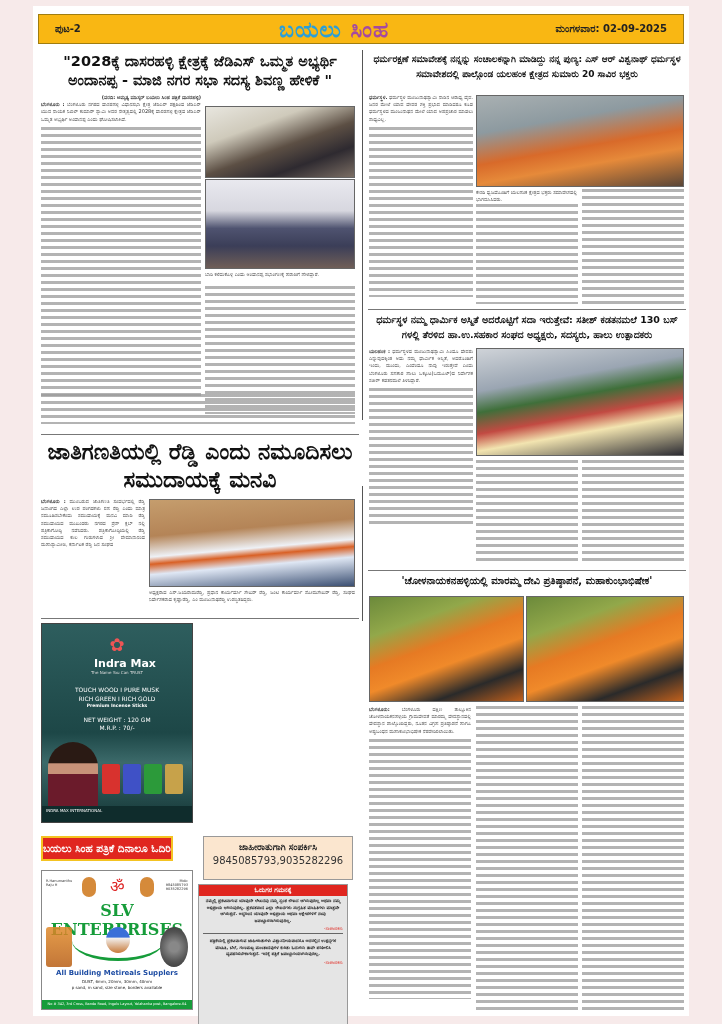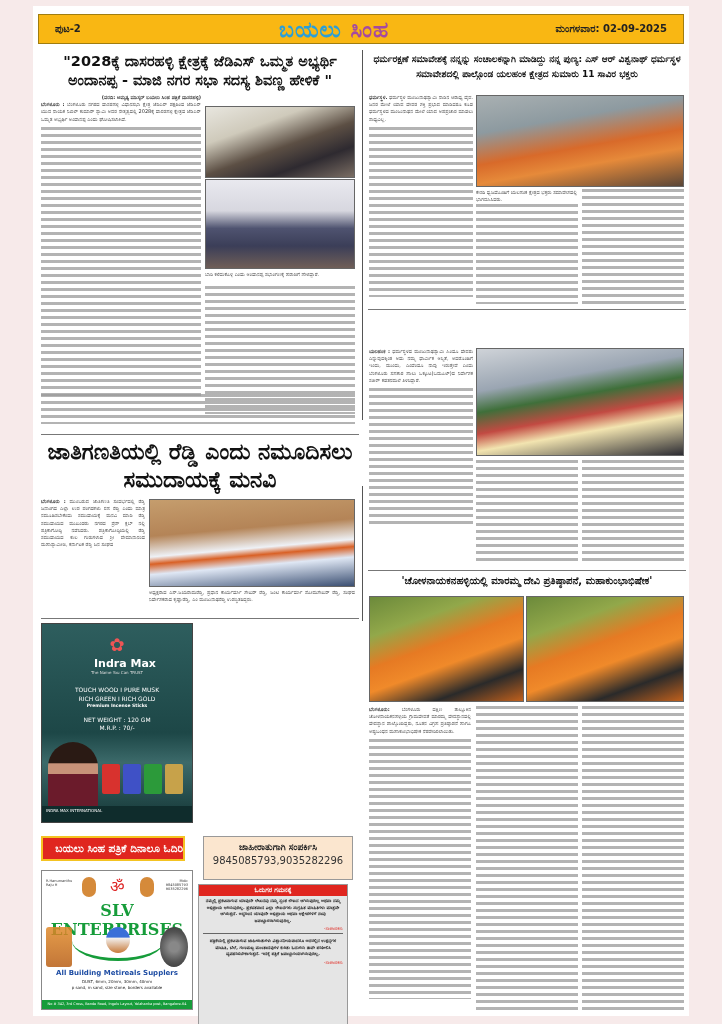--- a/index.html
+++ b/index.html
@@ -66,23 +66,23 @@
   .ad-indra .footer { position: absolute; left: 0; bottom: 0; width: 100%; height: 16px; background: #0f2c2c; font-size: 4px; text-align: left; padding: 2px 4px; }
 
   .ad-school {
     position: absolute; left: 170px; top: 617px; width: 150px; height: 200px;
     background: #5b2a8c; border: 1px solid #444; color: #fff; text-align: center;
     padding-top: 10px; font-size: 11.5px; line-height: 19.5px; font-weight: bold;
   }
   .ad-school .phone { font-family: "DejaVu Serif", serif; font-size: 14px; letter-spacing: .5px; }
 
   .ad-subscribe {
-    position: absolute; left: 8px; top: 830px; width: 144px; height: 25px;
+    position: absolute; left: 8px; top: 830px; width: 132px; height: 25px;
     background: #e0261f; border: 2px solid #f4c322; color: #fff; font-weight: bold;
-    font-size: 10.5px; text-align: right; line-height: 21px;
+    font-size: 10.5px; text-align: left; line-height: 21px;
   }
   .ad-slv {
     position: absolute; left: 8px; top: 864px; width: 152px; height: 140px;
     background: #fff; border: 1px solid #888; overflow: hidden;
   }
   .ad-slv .contact-l { position: absolute; left: 4px; top: 8px; font-size: 3.5px; color: #333; width: 30px; }
   .ad-slv .contact-r { position: absolute; right: 4px; top: 8px; font-size: 3.5px; color: #333; width: 30px; text-align: right; }
   .ad-slv .om { position: absolute; left: 68px; top: 4px; font-size: 16px; color: #d22; }
   .ad-slv .deity { position: absolute; top: 6px; width: 14px; height: 20px; border-radius: 7px; background: #d58a3a; }
   .ad-slv .name { position: absolute; left: 0; top: 30px; width: 100%; text-align: center; font-size: 16px; font-weight: bold; color: #169c3a; font-family: "DejaVu Serif", serif; }
@@ -133,32 +133,33 @@
     <span>ಬೆಂಗಳೂರು ನಗರದ ದಾಸರಹಳ್ಳಿ ವಿಧಾನಸಭಾ ಕ್ಷೇತ್ರ ಜೆಡಿಎಸ್ ಪಕ್ಷದಿಂದ ಜೆಡಿಎಸ್ ಯುವ ನಾಯಕ ನಿಖಿಲ್ ಕುಮಾರ್ ಸ್ವಾಮಿ ಅವರ ನೇತೃತ್ವದಲ್ಲಿ 2028ಕ್ಕೆ ದಾಸರಹಳ್ಳಿ ಕ್ಷೇತ್ರದ ಜೆಡಿಎಸ್ ಒಮ್ಮತ ಅಭ್ಯರ್ಥಿ ಅಂದಾನಪ್ಪ ಎಂದು ಘೋಷಿಸಲಾಗಿದೆ.</span>
     <div class="text-lines" style="height:270px; margin-top:4px;"></div>
   </div>
   <div class="photo ph-meeting" style="left:172px; top:100px; width:150px; height:72px;"></div>
   <div class="photo ph-speaker" style="left:172px; top:173px; width:150px; height:90px;"></div>
   <div class="photo-caption" style="left:172px; top:265px; width:150px;">ಬಾರಿ ಕಳೆದುಕೊಳ್ಳಿ ಎಂದು ಅಂದಾನಪ್ಪ ಸಭಾಂಗಣಕ್ಕೆ ಹರಾಜಿಗೆ ಹೇಳಿದ್ದಾರೆ.</div>
   <div class="text-block text-lines" style="left:172px; top:280px; width:150px; height:128px;"></div>
   <div class="text-block text-lines" style="left:8px; top:388px; width:314px; height:30px;"></div>
   <div class="rule" style="left:8px; top:428px; width:318px;"></div>
 
-  <div class="headline h2">ಧರ್ಮರಕ್ಷಣೆ ಸಮಾವೇಶಕ್ಕೆ ನನ್ನನ್ನು ಸಂಚಾಲಕನ್ನಾಗಿ ಮಾಡಿದ್ದು ನನ್ನ ಪುಣ್ಯ: ಎಸ್ ಆರ್ ವಿಶ್ವನಾಥ್ ಧರ್ಮಸ್ಥಳ ಸಮಾವೇಶದಲ್ಲಿ ಪಾಲ್ಗೊಂಡ ಯಲಹಂಕ ಕ್ಷೇತ್ರದ ಸುಮಾರು 11 ಸಾವಿರ ಭಕ್ತರು</div>
+  <div class="headline h2">ಧರ್ಮರಕ್ಷಣೆ ಸಮಾವೇಶಕ್ಕೆ ನನ್ನನ್ನು ಸಂಚಾಲಕನ್ನಾಗಿ ಮಾಡಿದ್ದು ನನ್ನ ಪುಣ್ಯ: ಎಸ್ ಆರ್ ವಿಶ್ವನಾಥ್ ಧರ್ಮಸ್ಥಳ ಸಮಾವೇಶದಲ್ಲಿ ಪಾಲ್ಗೊಂಡ ಯಲಹಂಕ ಕ್ಷೇತ್ರದ ಸುಮಾರು 20 ಸಾವಿರ ಭಕ್ತರು</div>
   <div class="text-block" style="left:336px; top:88px; width:104px; height:212px;">
     <span class="lead">ಧರ್ಮಸ್ಥಳ.</span>
     <span>ಧರ್ಮಸ್ಥಳ ಮಂಜುನಾಥಸ್ವಾಮಿ ನಾಡಿನ ಆರಾಧ್ಯ ದೈವ. ಜನರ ಮೇಲೆ ಯಾವ ದೇವರ ಶಕ್ತಿ ಪ್ರಭಾವ ಮಾಡಿದರೂ ಕೂಡ ಧರ್ಮಸ್ಥಳದ ಮಂಜುನಾಥನ ಮೇಲೆ ಯಾವ ಅಪಪ್ರಚಾರ ಮಾಡಲು ಸಾಧ್ಯವಿಲ್ಲ.</span>
     <div class="text-lines" style="height:170px; margin-top:4px;"></div>
   </div>
   <div class="photo ph-rally" style="left:443px; top:89px; width:208px; height:92px;"></div>
   <div class="photo-caption" style="left:443px; top:183px; width:104px;">ಕೇಸರಿ ಧ್ವಜದೊಂದಿಗೆ ಯಲಹಂಕ ಕ್ಷೇತ್ರದ ಭಕ್ತರು ಸಮಾವೇಶದಲ್ಲಿ ಭಾಗವಹಿಸಿದರು.</div>
   <div class="text-block text-lines" style="left:443px; top:198px; width:102px; height:100px;"></div>
   <div class="text-block text-lines" style="left:549px; top:183px; width:102px; height:115px;"></div>
   <div class="rule" style="left:335px; top:303px; width:318px;"></div>
 
+  <div class="headline h3">ಧರ್ಮಸ್ಥಳ ನಮ್ಮ ಧಾರ್ಮಿಕ ಅಸ್ಮಿತೆ ಅದರೊಟ್ಟಿಗೆ ಸದಾ ಇರುತ್ತೇವೆ: ಸತೀಶ್ ಕಡತನಮಲೆ 130 ಬಸ್ ಗಳಲ್ಲಿ ತೆರಳಿದ ಹಾ.ಉ.ಸಹಕಾರ ಸಂಘದ ಅಧ್ಯಕ್ಷರು, ಸದಸ್ಯರು, ಹಾಲು ಉತ್ಪಾದಕರು</div>
   <div class="text-block" style="left:336px; top:342px; width:104px; height:218px;">
     <span class="lead">ಯಲಹಂಕ :</span>
     <span>ಧರ್ಮಸ್ಥಳದ ಮಂಜುನಾಥಸ್ವಾಮಿ ಹಿಂದೂ ದೇವರು ಎನ್ನುವುದಕ್ಕಿಂತ ಅದು ನಮ್ಮ ಧಾರ್ಮಿಕ ಅಸ್ಮಿತೆ, ಅದರೊಂದಿಗೆ ಇಂದು, ಮುಂದು, ಎಂದೆಂದೂ ನಾವು ಇರುತ್ತೇವೆ ಎಂದು ಬೆಂಗಳೂರು ಸಹಕಾರ ಹಾಲು ಒಕ್ಕೂಟ(ಬಮೂಲ್)ದ ನಿರ್ದೇಶಕ ಸತೀಶ್ ಕಡತನಮಲೆ ತಿಳಿಸಿದ್ದಾರೆ.</span>
     <div class="text-lines" style="height:140px; margin-top:4px;"></div>
   </div>
   <div class="photo ph-buses" style="left:443px; top:342px; width:208px; height:108px;"></div>
   <div class="text-block text-lines" style="left:443px; top:454px; width:102px; height:104px;"></div>
   <div class="text-block text-lines" style="left:549px; top:454px; width:102px; height:104px;"></div>
   <div class="rule" style="left:335px; top:564px; width:318px;"></div>
 

